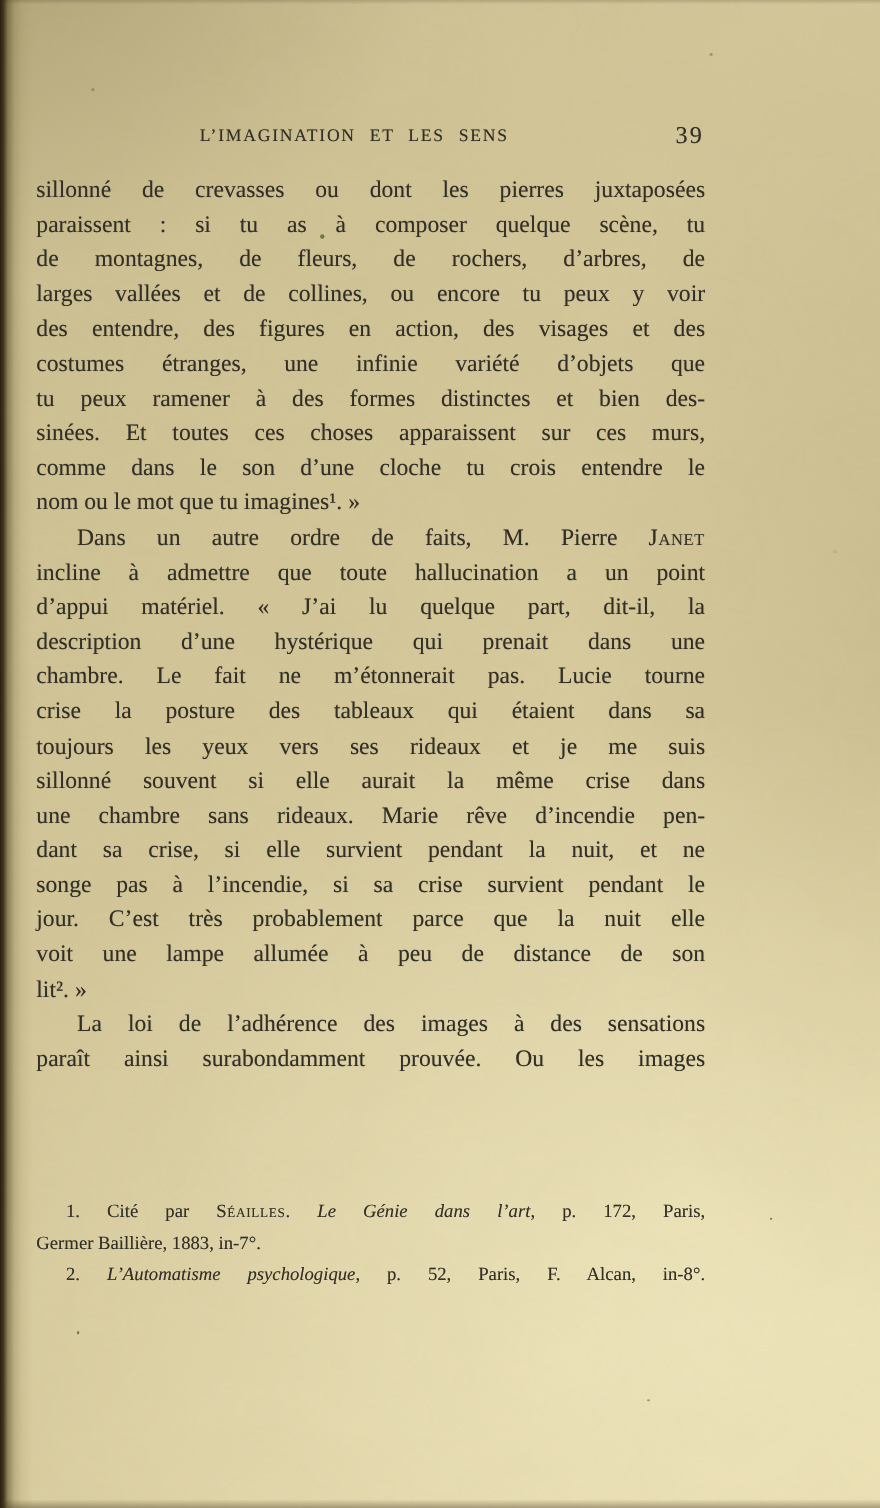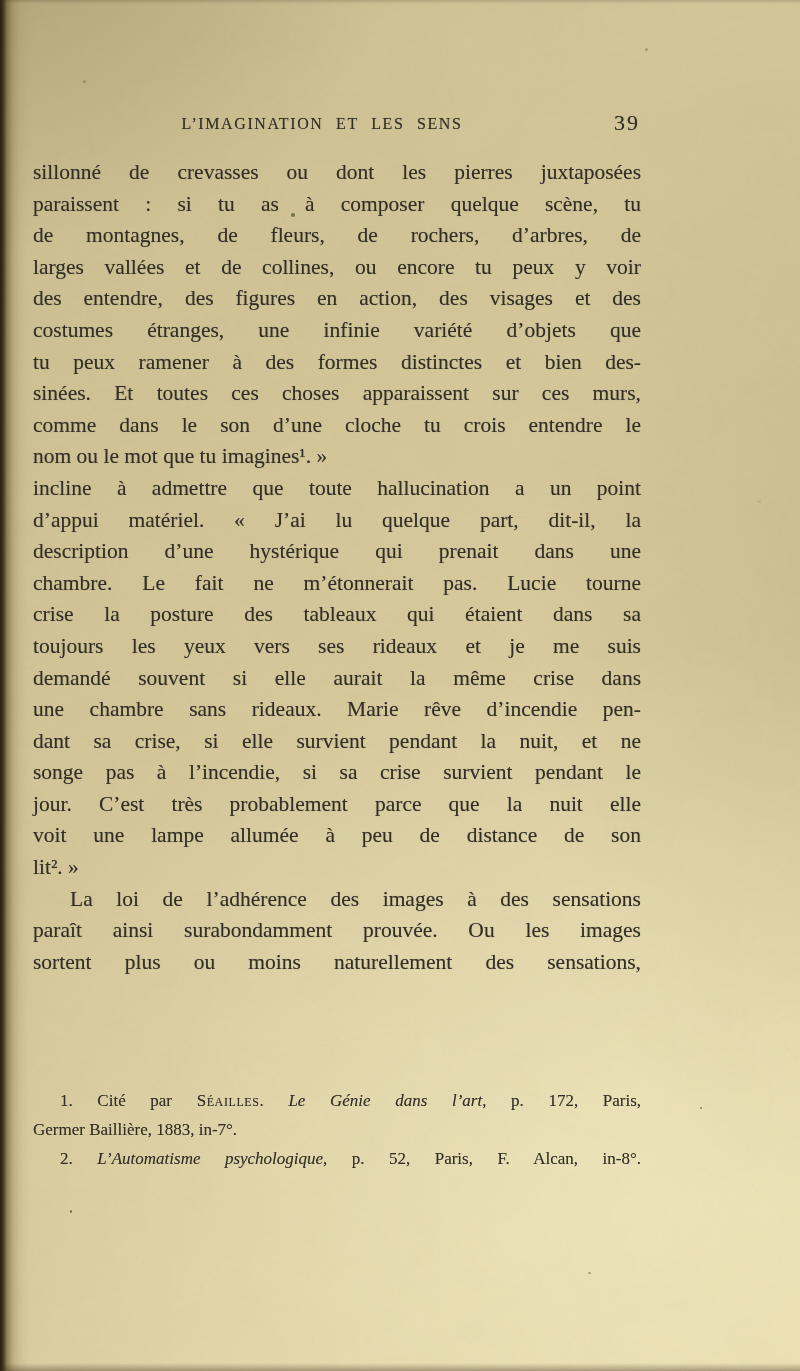--- a/index.html
+++ b/index.html
@@ -101,38 +101,38 @@
         <div class="line">de montagnes, de fleurs, de rochers, d’arbres, de</div>
         <div class="line">larges vallées et de collines, ou encore tu peux y voir</div>
         <div class="line">des entendre, des figures en action, des visages et des</div>
         <div class="line">costumes étranges, une infinie variété d’objets que</div>
         <div class="line">tu peux ramener à des formes distinctes et bien des-</div>
         <div class="line">sinées. Et toutes ces choses apparaissent sur ces murs,</div>
         <div class="line">comme dans le son d’une cloche tu crois entendre le</div>
         <div class="line noj">nom ou le mot que tu imagines¹. »</div>
       </div>
       <div>
+        <div class="line ind">Dans un autre ordre de faits, M. Pierre <span class="sc">Janet</span></div>
         <div class="line">incline à admettre que toute hallucination a un point</div>
         <div class="line">d’appui matériel. « J’ai lu quelque part, dit-il, la</div>
         <div class="line">description d’une hystérique qui prenait dans une</div>
         <div class="line">chambre. Le fait ne m’étonnerait pas. Lucie tourne</div>
         <div class="line">crise la posture des tableaux qui étaient dans sa</div>
         <div class="line">toujours les yeux vers ses rideaux et je me suis</div>
-        <div class="line">demandé souvent si elle aurait la même crise dans</div>
+        <div class="line">sillonné souvent si elle aurait la même crise dans</div>
         <div class="line">une chambre sans rideaux. Marie rêve d’incendie pen-</div>
         <div class="line">dant sa crise, si elle survient pendant la nuit, et ne</div>
         <div class="line">songe pas à l’incendie, si sa crise survient pendant le</div>
         <div class="line">jour. C’est très probablement parce que la nuit elle</div>
         <div class="line">voit une lampe allumée à peu de distance de son</div>
         <div class="line noj">lit². »</div>
       </div>
       <div>
         <div class="line ind">La loi de l’adhérence des images à des sensations</div>
         <div class="line">paraît ainsi surabondamment prouvée. Ou les images</div>
-        <div class="line">sortent plus ou moins naturellement des sensations,</div>
       </div>
     </div>
 
   <div class="footnotes">
       <div>
         <div class="line ind">1. Cité par <span class="sc">Séailles</span>. <i>Le Génie dans l’art</i>, p. 172, Paris,</div>
         <div class="line noj">Germer Baillière, 1883, in-7°.</div>
       </div>
       <div>
         <div class="line ind">2. <i>L’Automatisme psychologique</i>, p. 52, Paris, F. Alcan, in-8°.</div>

